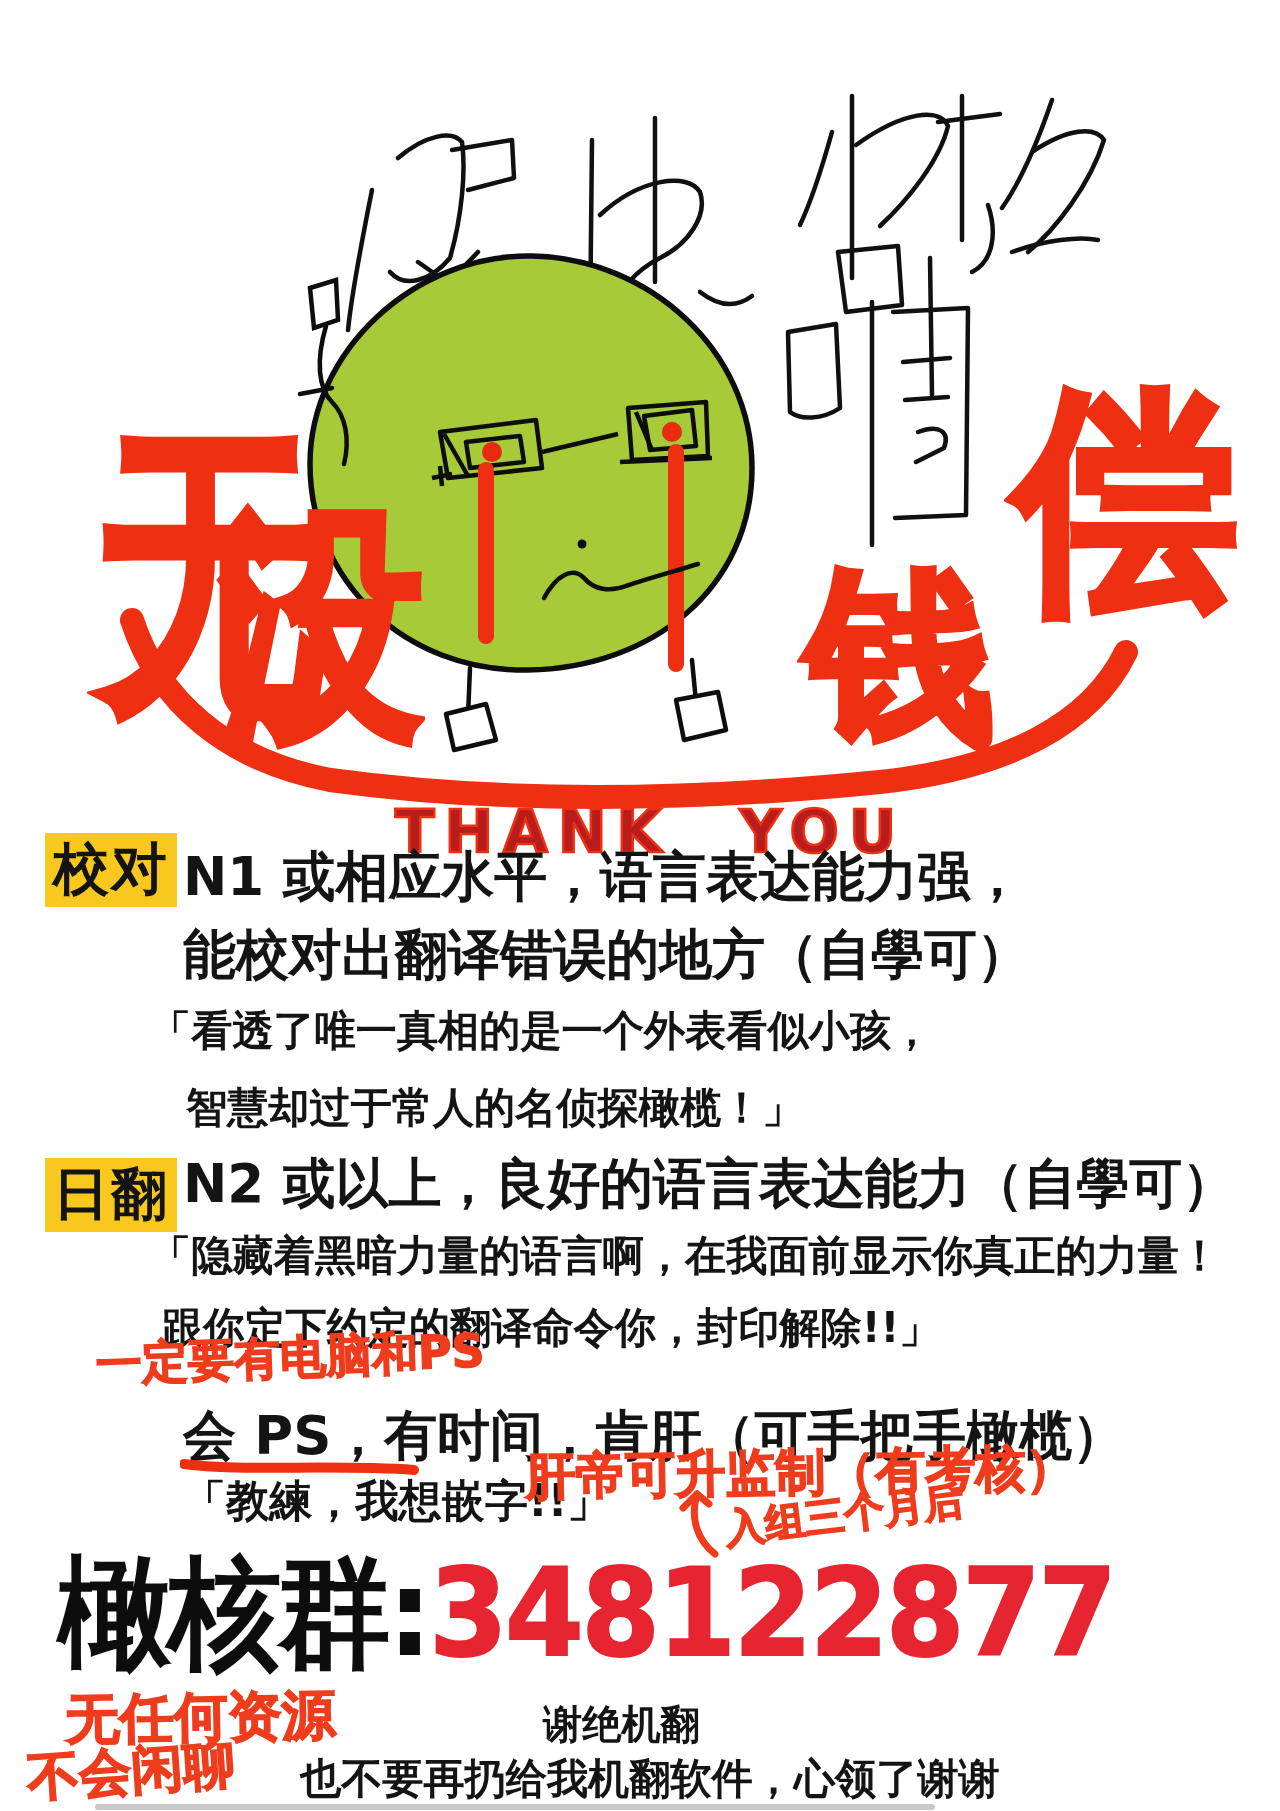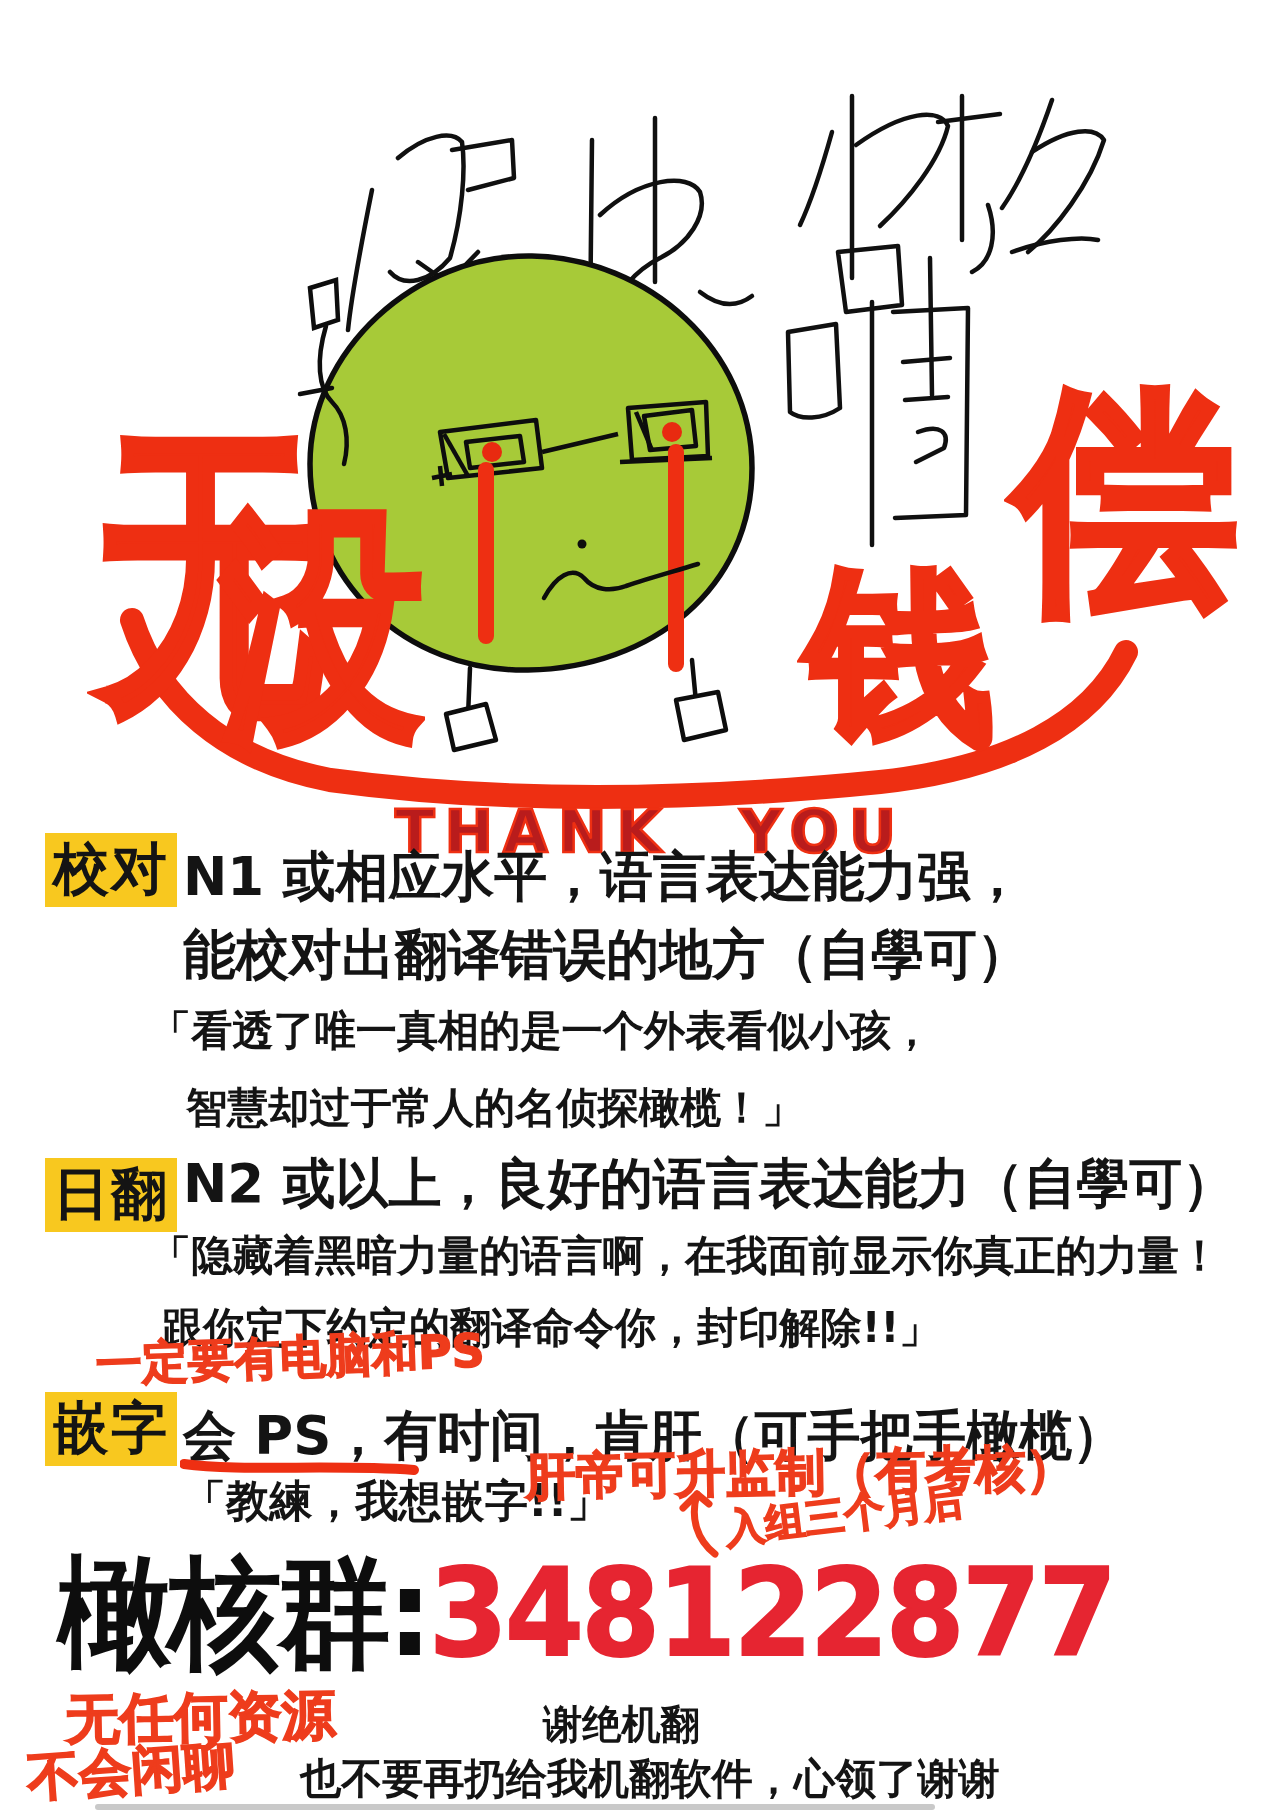--- a/index.html
+++ b/index.html
@@ -184,21 +184,20 @@
   <div class="q-line" style="left:150px;top:1003px;">「看透了唯一真相的是一个外表看似小孩，</div>
   <div class="q-line" style="left:186px;top:1080px;">智慧却过于常人的名侦探橄榄！」</div>
 
   <div class="tag" style="top:1140px;margin-top:18px;">日翻</div>
   <div class="h-line" style="top:1148px;">N2 或以上，良好的语言表达能力（自學可）</div>
   <div class="q-line" style="left:150px;top:1228px;">「隐藏着黑暗力量的语言啊，在我面前显示你真正的力量！</div>
   <div class="q-line" style="left:162px;top:1300px;">跟你定下约定的翻译命令你，封印解除!!」</div>
 
   <div class="marker" style="left:95px;top:1334px;font-size:46px;transform:rotate(-2deg);">一定要有电脑和PS</div>
 
-  <div class="tag" style="top:1392px;">嵌字</div>
   <div class="h-line" style="top:1400px;">会 PS，有时间，肯肝（可手把手橄榄）</div>
 
   <svg class="abs" style="left:180px;top:1452px;" width="240" height="30" viewBox="0 0 240 30">
     <path d="M4,12 C60,20 150,12 234,18" fill="none" stroke="#ee2f12" stroke-width="10" stroke-linecap="round"></path>
   </svg>
   <div class="q-line" style="left:183px;top:1472px;font-size:44px;">「教練，我想嵌字!!」</div>
 
   <div class="marker" style="left:525px;top:1444px;font-size:50px;transform:rotate(-1deg);">肝帝可升监制（有考核）</div>
   <svg class="abs" style="left:675px;top:1482px;" width="60" height="80" viewBox="0 0 60 80">
     <path d="M40,72 C22,58 15,36 22,12" fill="none" stroke="#ee3c1c" stroke-width="7" stroke-linecap="round"></path>

